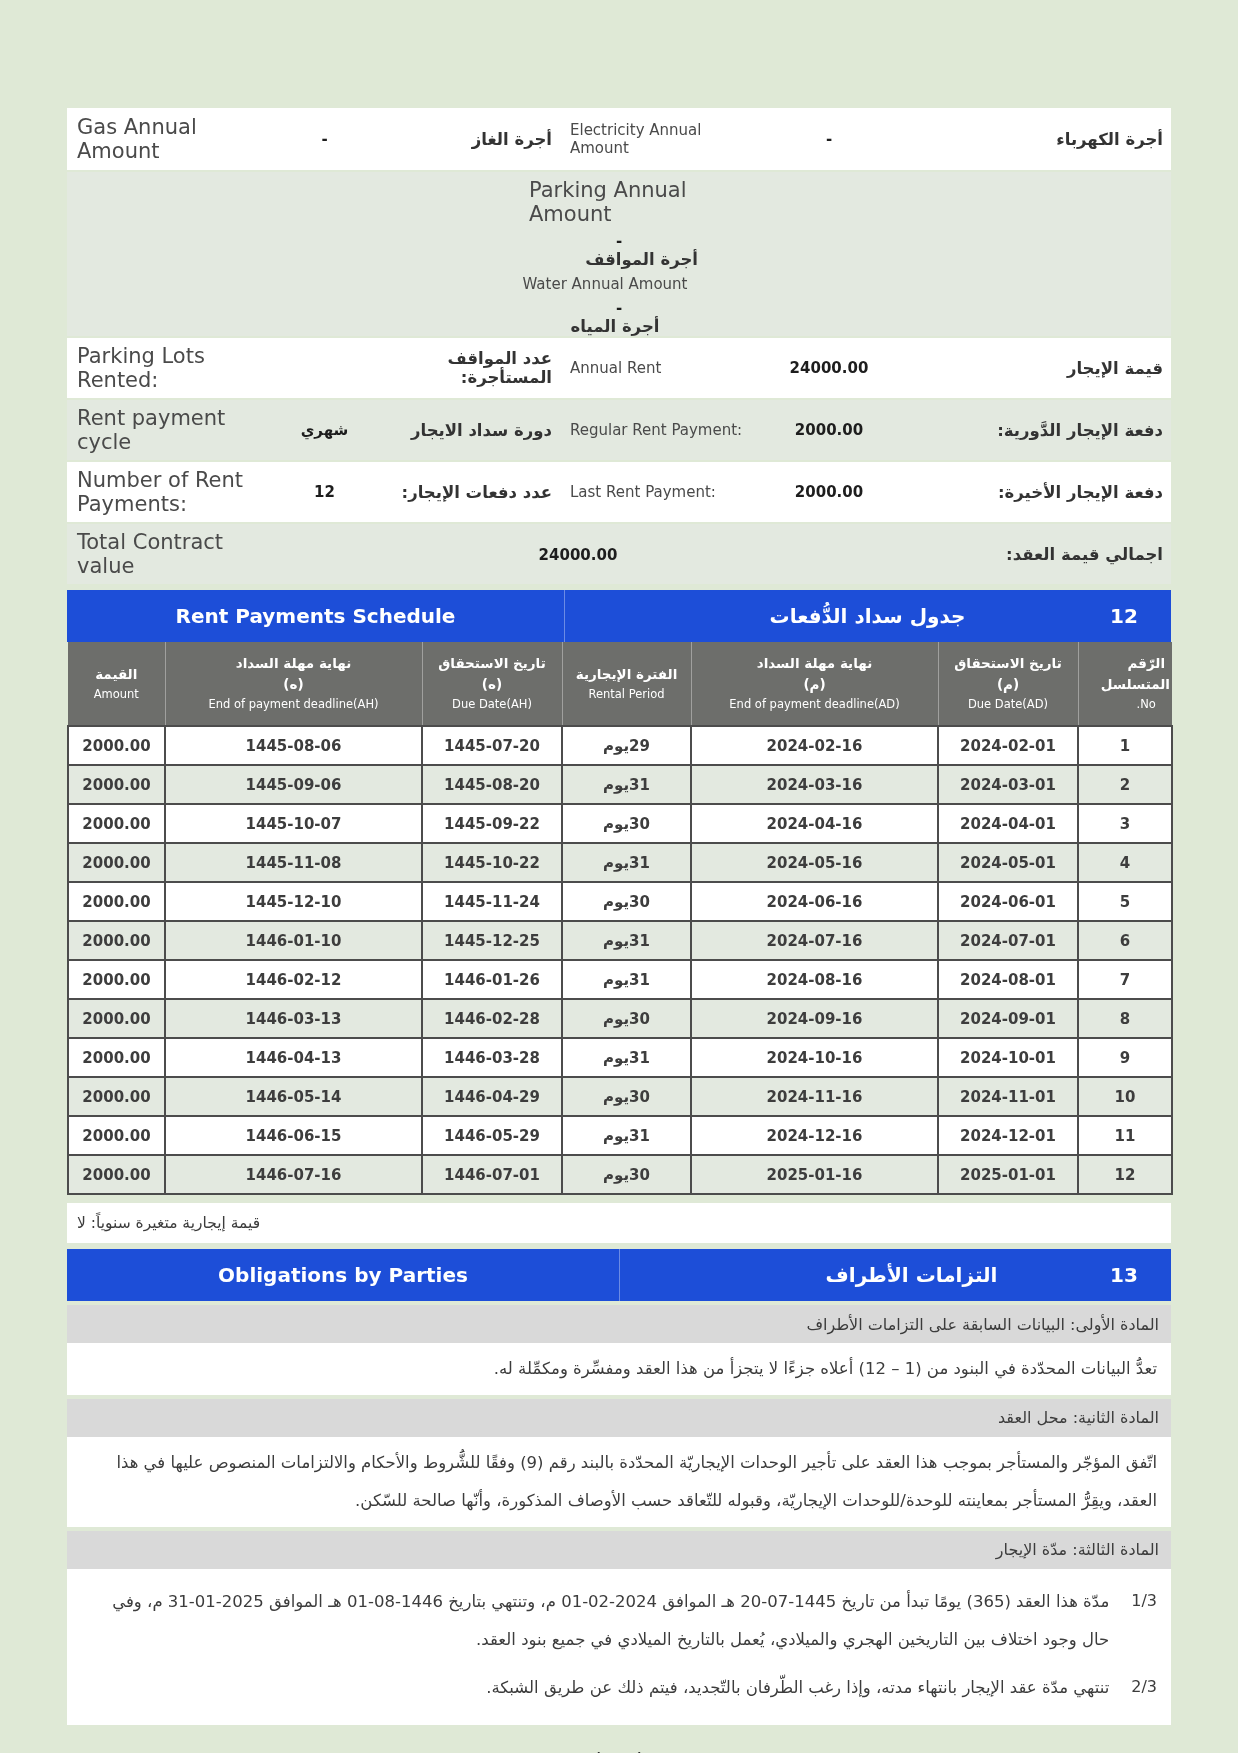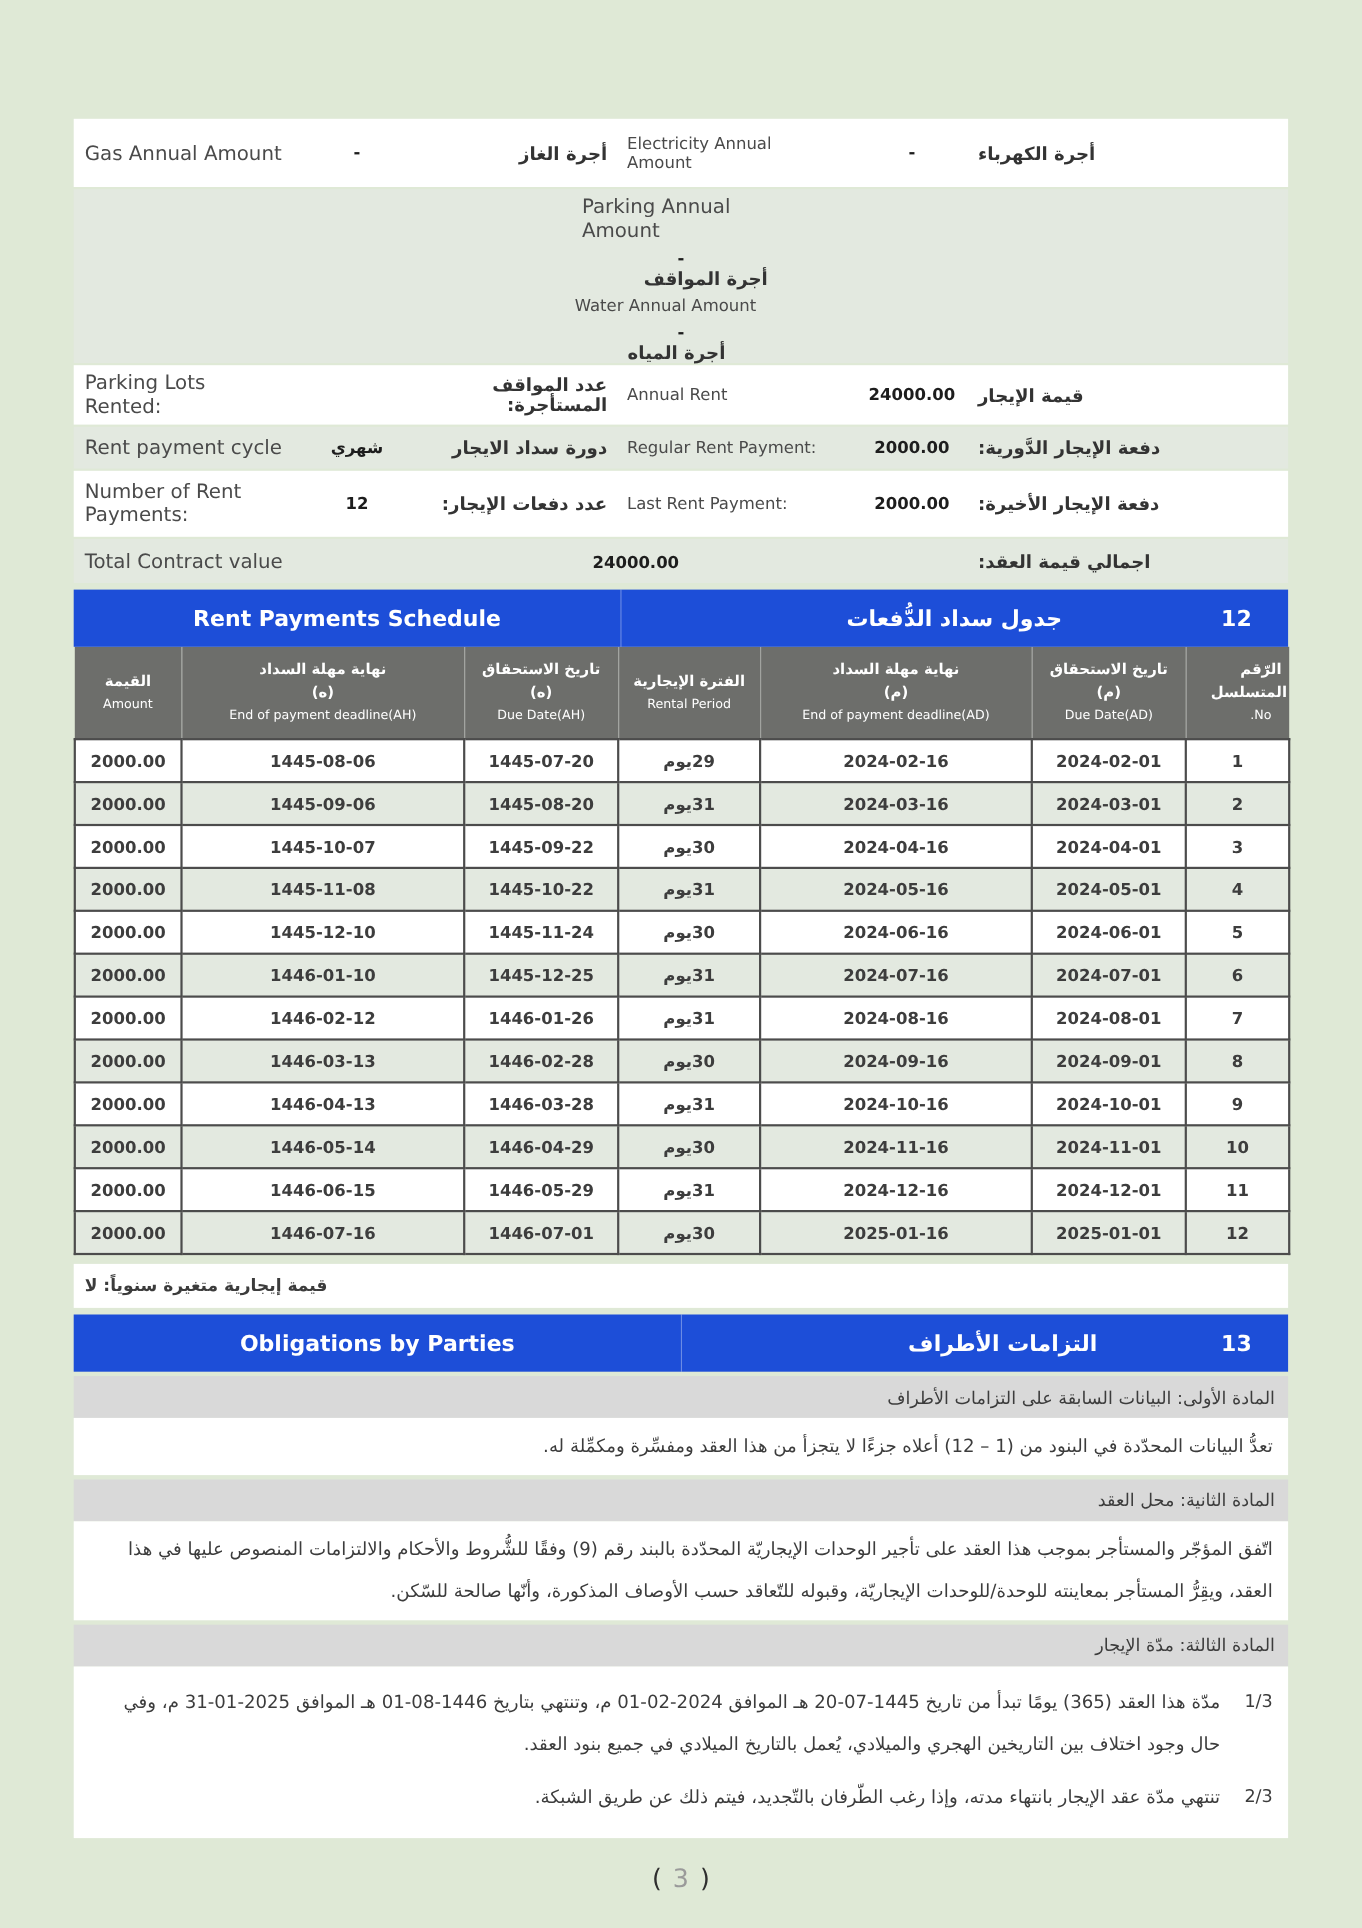--- a/index.html
+++ b/index.html
@@ -10,27 +10,27 @@
     color:#3c3c3c;
     padding-top:108px; padding-bottom:40px;
     position:relative;
   }
   .page { width:1104px; margin:0 auto; }
 
   
   .frow { display:flex; align-items:center; margin-bottom:2px; min-height:40px; }
   .frow.white { background:#ffffff; }
   .frow.tint  { background:#e3e9e0; }
-  .c-en  { width:200px; padding:6px 6px 6px 10px; font-size:18px; color:#4a4a4a; }
+  .c-en  { width:200px; padding:6px 6px 6px 10px; font-size:21px; color:#4a4a4a; }
   .c-val { width:115px; text-align:center; font-weight:bold; font-size:15px; color:#1d1d1d; }
   .c-ar  { width:182px; text-align:right; direction:rtl; padding-left:10px; padding-right:12px;
            font-size:16.5px; font-weight:600; color:#333; }
   .c-en2 { width:205px; padding:6px; font-size:15px; color:#4a4a4a; }
   .c-val2{ width:120px; text-align:center; font-weight:bold; font-size:15px; color:#1d1d1d; }
-  .c-ar2 { flex:1; text-align:left; direction:rtl; padding-right:8px;
+  .c-ar2 { flex:1; text-align:right; direction:rtl; padding-right:8px;
            font-size:16.5px; font-weight:600; color:#333; }
   .c-mid { width:622px; text-align:center; }
   .c-mid .num { font-weight:bold; font-size:15px; color:#1d1d1d; }
   .c-mid .ar-bold { direction:rtl; font-weight:bold; font-size:16.5px; color:#222;
                     max-width:440px; margin:0 auto; line-height:1.8; }
   .r1 { min-height:62px; } .r2 { min-height:56px;flex-direction:column; } .r3 { min-height:40px; }
   .r4 { min-height:38px; } .r5 { min-height:60px; } .r6 { min-height:40px; } .r7 { min-height:58px; }
 
   
   .section-bar { position:relative; height:52px; background:#1d4ed8; color:#fff;
@@ -61,21 +61,21 @@
   .hdr-ar { display:block; direction:rtl; font-size:13.5px; line-height:1.55; }
   .hdr-en { display:block; font-size:11.5px; font-weight:normal; line-height:1.6; }
   table.sched tbody td {
     border:2px solid #4c4c4c; text-align:center; height:39px;
     font-size:15px; font-weight:bold; color:#3d3d3d; background:#ffffff;
   }
   table.sched tbody tr:nth-child(even) td { background:#e3e9e0; }
 
   .variable-strip { background:#ffffff; min-height:40px; margin-top:8px;
                     display:flex; align-items:center; justify-content:flex-end;
-                    direction:rtl; padding:6px 10px; font-size:15.5px; color:#3c3c3c;font-weight:bold; }
+                    direction:rtl; padding:6px 10px; font-size:15.5px; color:#3c3c3c; }
 
   
   .article-heading { background:#d9d9d9; min-height:38px; display:flex; align-items:center;
                      direction:rtl; padding:6px 12px; font-size:16px; color:#3c3c3c; margin-top:4px; }
   .article-body { background:#ffffff; direction:rtl; text-align:right;
                   padding:7px 14px; font-size:16.5px; line-height:2.3; color:#3c3c3c; }
   .clauses-block { background:#ffffff; padding:14px 14px 18px; margin-bottom:0; }
   .clause-row { display:flex; direction:rtl; gap:22px; margin-top:10px; }
   .clause-row:first-child { margin-top:0; }
   .clause-num { flex:0 0 auto; font-size:16px; color:#3c3c3c; line-height:2.3; }

